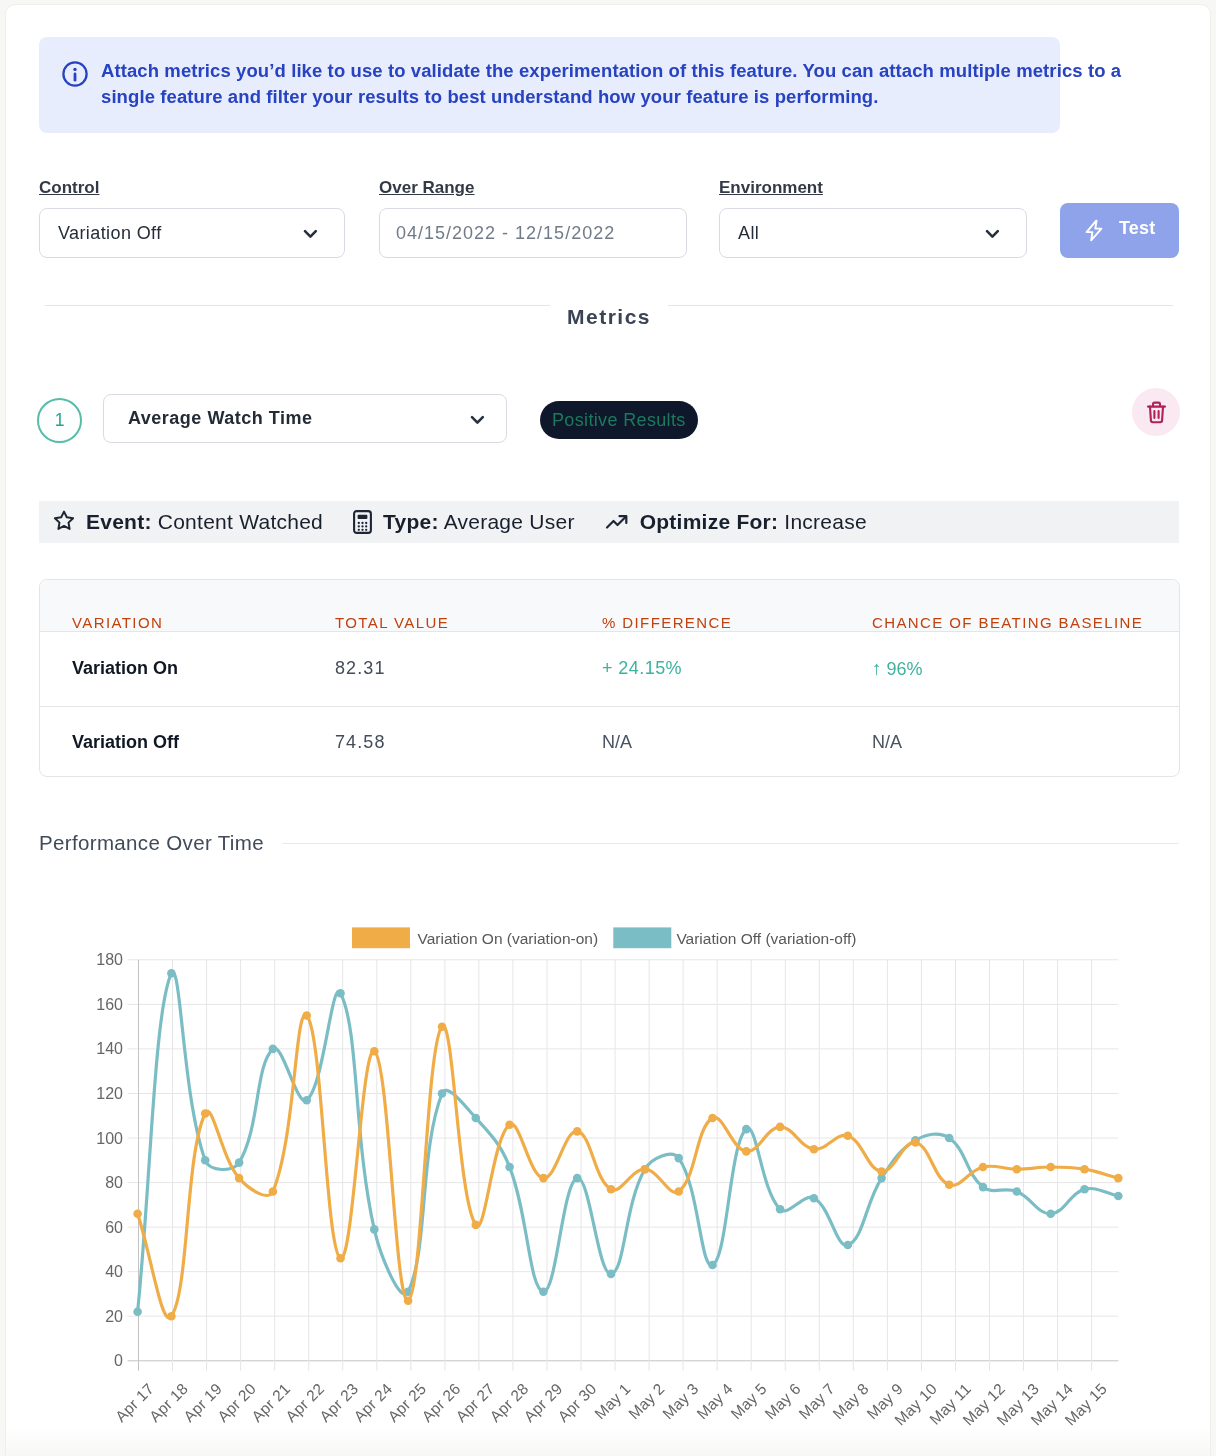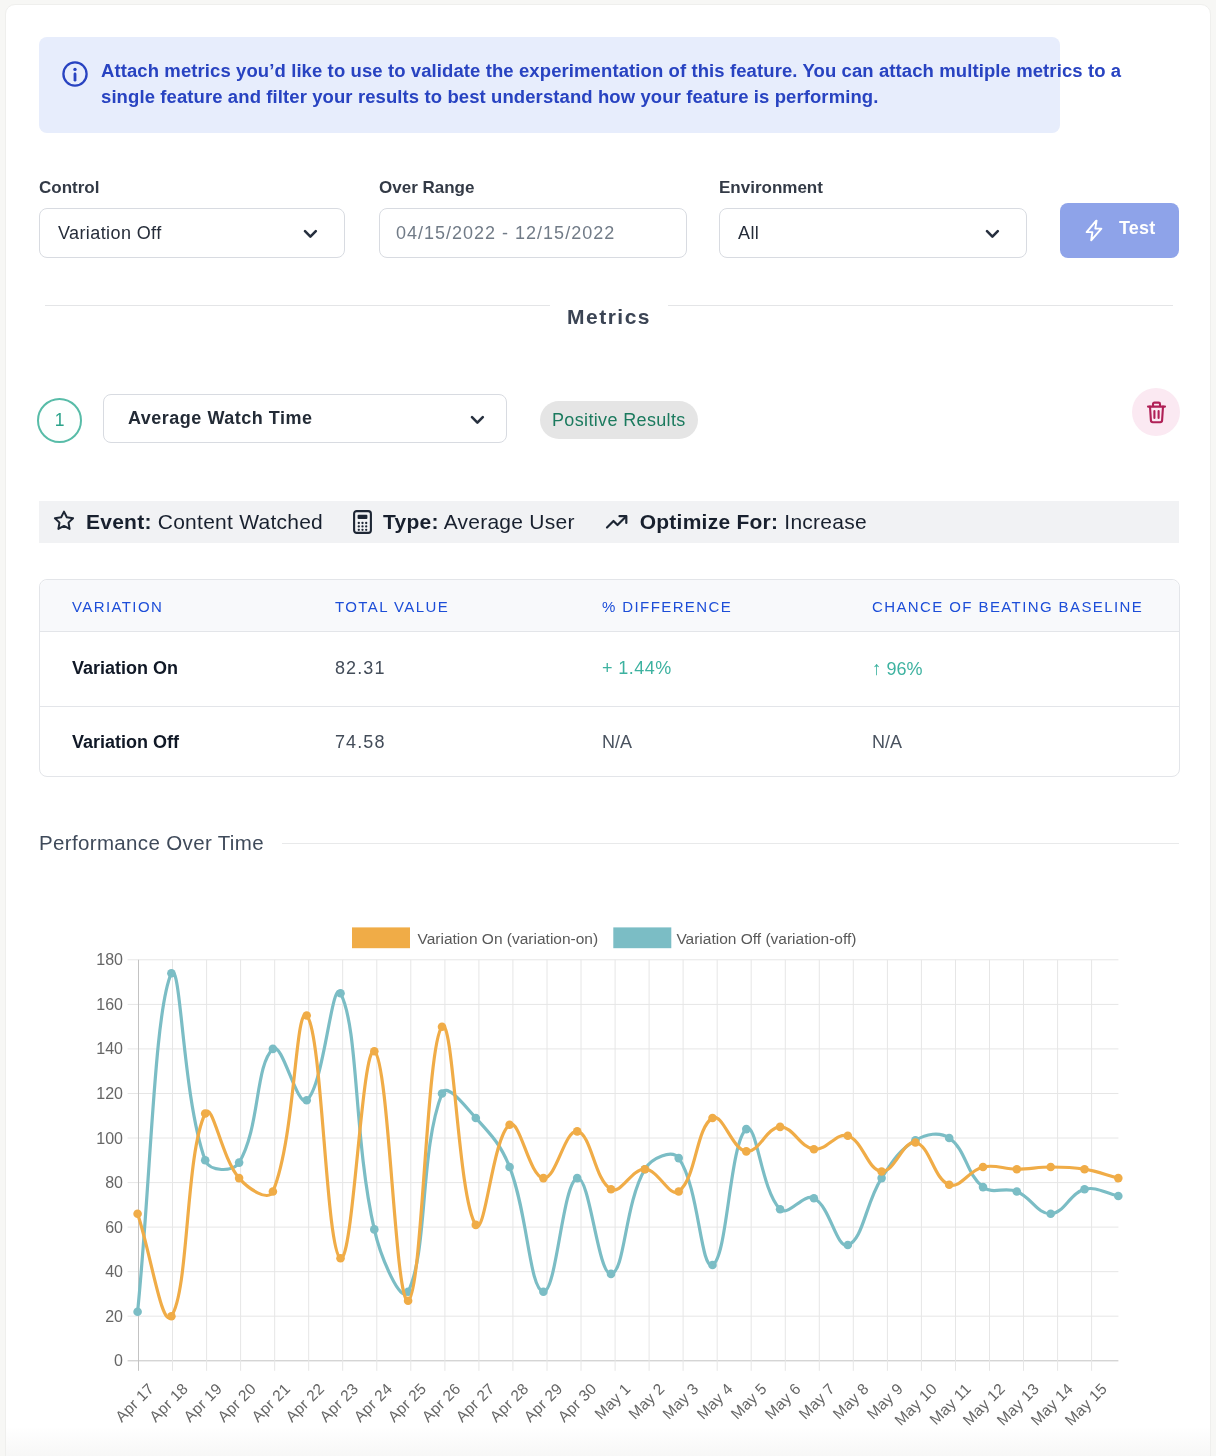--- a/index.html
+++ b/index.html
@@ -1,32 +1,32 @@
 <!DOCTYPE html>
 <html><head>
 <meta charset="utf-8">
 <style>
   * { margin:0; padding:0; box-sizing:border-box; }
   html,body { width:1216px; height:1456px; overflow:hidden; background:#f7f7f5; font-family:"Liberation Sans",sans-serif; }
   .card { position:absolute; left:5px; top:4px; width:1206px; height:1462px; background:#fff; border-radius:10px; border:1px solid #efefed; overflow:hidden; }
   .abs { position:absolute; }
   .banner { left:33px; top:32px; width:1021px; height:96px; background:#e7edfc; border-radius:8px; }
   .banner-text { position:absolute; left:62px; top:21px; width:1080px; font-size:18px; line-height:26px; transform:scaleX(1.027); transform-origin:0 0; font-weight:bold; color:#2843c1; letter-spacing:0.1px; }
-  .flabel { font-size:17px; font-weight:bold; color:#333a46; }
+  .flabel { font-size:17px; font-weight:bold; color:#333a46;text-decoration:underline; }
   .sel { background:#fff; border:1px solid #d8dbe1; border-radius:8px; height:50px; }
   .sel-text { position:absolute; left:18px; top:14px; font-size:18px; letter-spacing:0.4px; color:#262d3a; font-weight:400; }
   .chev { position:absolute; right:26px; top:18px; }
   .btn { left:1054px; top:198px; width:119px; height:55px; background:#8ea3e9; border-radius:8px; color:#fff; }
   .divider-line { height:1px; background:#e4e5e7; flex:1; }
   .mrow-circle { left:31px; top:393px; width:45px; height:45px; border:2px solid #58bca8; border-radius:50%; color:#2aa38a; font-size:17.5px; font-weight:400; display:flex; align-items:center; justify-content:center; background:#fdfffe; }
-  .pill { left:534px; top:396px; height:38px; padding:0 12px; background:#e5e5e5; border-radius:19px; color:#1b7a5e; font-size:18px; letter-spacing:0.35px; font-weight:400; display:flex; align-items:center; }
+  .pill { left:534px; top:396px; height:38px; padding:0 12px; background:#0f172a; border-radius:19px; color:#1b7a5e; font-size:18px; letter-spacing:0.35px; font-weight:400; display:flex; align-items:center; }
   .trash { left:1126px; top:383px; width:48px; height:48px; background:#fbe9f2; border-radius:50%; display:flex; align-items:center; justify-content:center; }
   .meta { left:33px; top:496px; width:1140px; height:42px; background:#f1f2f4; display:flex; align-items:center; font-size:21px; letter-spacing:0.25px; color:#18202e; }
   .tbl { left:33px; top:574px; width:1141px; height:198px; border:1px solid #e3e5e9; border-radius:8px; background:#fff; }
-  .th { position:absolute; font-size:15px; letter-spacing:1.4px; color:#1d4ed8; font-weight:400; top:18px; }
+  .th { position:absolute; font-size:15px; letter-spacing:1.4px; color:#c2410c; font-weight:400; top:34px; }
   .td { position:absolute; font-size:18px; }
   .teal { color:#3db2a0; }
 </style>
 </head>
 <body>
 <div class="card">
 
   <div class="abs banner">
     <svg class="abs" style="left:22px;top:23px" width="28" height="28" viewBox="0 0 28 28">
       <circle cx="14" cy="14" r="11.6" fill="none" stroke="#2843c1" stroke-width="2.3"></circle>
@@ -118,21 +118,21 @@
   <div class="abs tbl">
     <div class="abs" style="left:0;top:0;width:100%;height:52px;background:#f8f9fb;border-bottom:1px solid #e3e5e9;border-radius:8px 8px 0 0">
       <div class="th" style="left:32px">VARIATION</div>
       <div class="th" style="left:295px">TOTAL VALUE</div>
       <div class="th" style="left:562px">% DIFFERENCE</div>
       <div class="th" style="left:832px">CHANCE OF BEATING BASELINE</div>
     </div>
     <div class="abs" style="left:0;top:52px;width:100%;height:74px">
       <div class="td" style="left:32px;top:26px;font-weight:bold;color:#101826">Variation On</div>
       <div class="td" style="left:295px;top:26px;color:#434c59;letter-spacing:1.1px">82.31</div>
-      <div class="td teal" style="left:562px;top:26px;letter-spacing:0.43px">+ 1.44%</div>
+      <div class="td teal" style="left:562px;top:26px;letter-spacing:0.43px">+ 24.15%</div>
       <div class="td teal" style="left:832px;top:26px"><span style="font-size:19px">↑</span> 96%</div>
     </div>
     <div class="abs" style="left:0;top:126px;width:100%;height:71px;border-top:1px solid #e3e5e9">
       <div class="td" style="left:32px;top:25px;font-weight:bold;color:#101826">Variation Off</div>
       <div class="td" style="left:295px;top:25px;color:#434c59;letter-spacing:1.1px">74.58</div>
       <div class="td" style="left:562px;top:25px;color:#4a5360">N/A</div>
       <div class="td" style="left:832px;top:25px;color:#4a5360">N/A</div>
     </div>
   </div>
 

